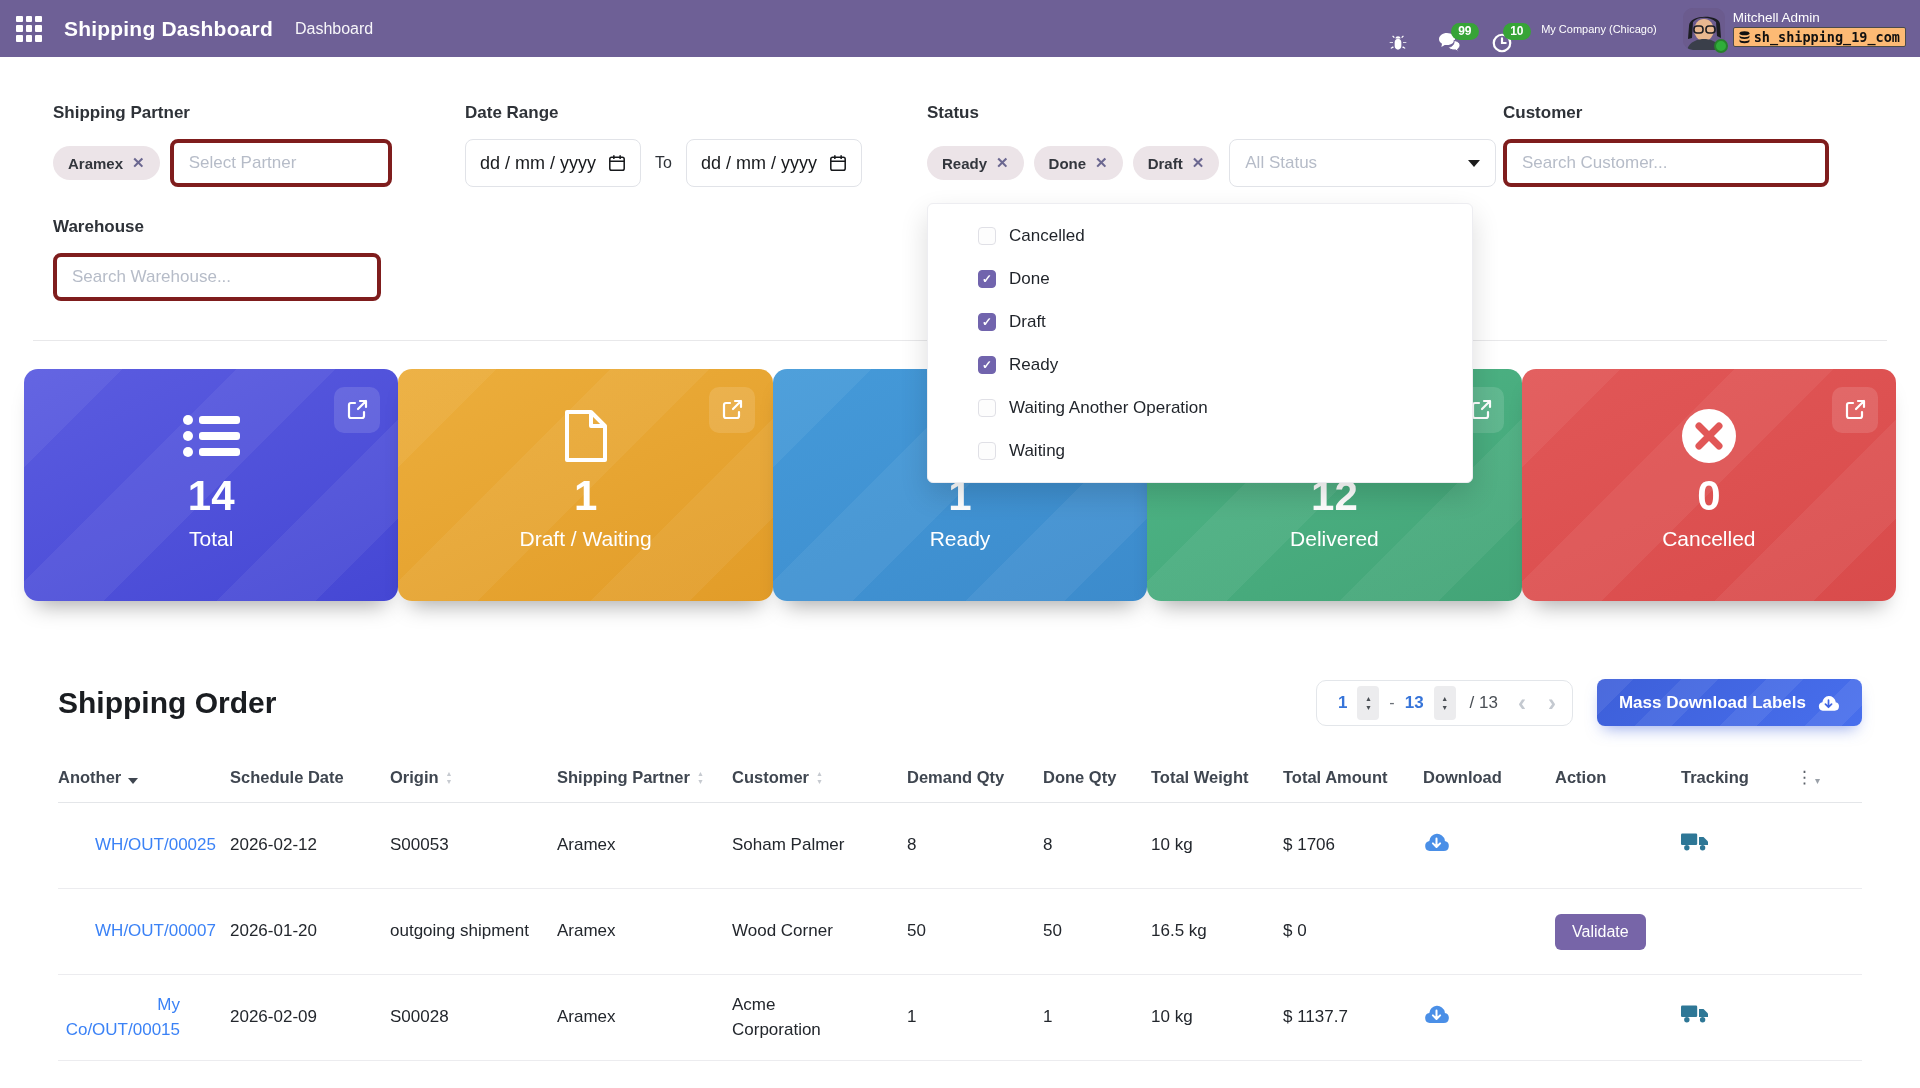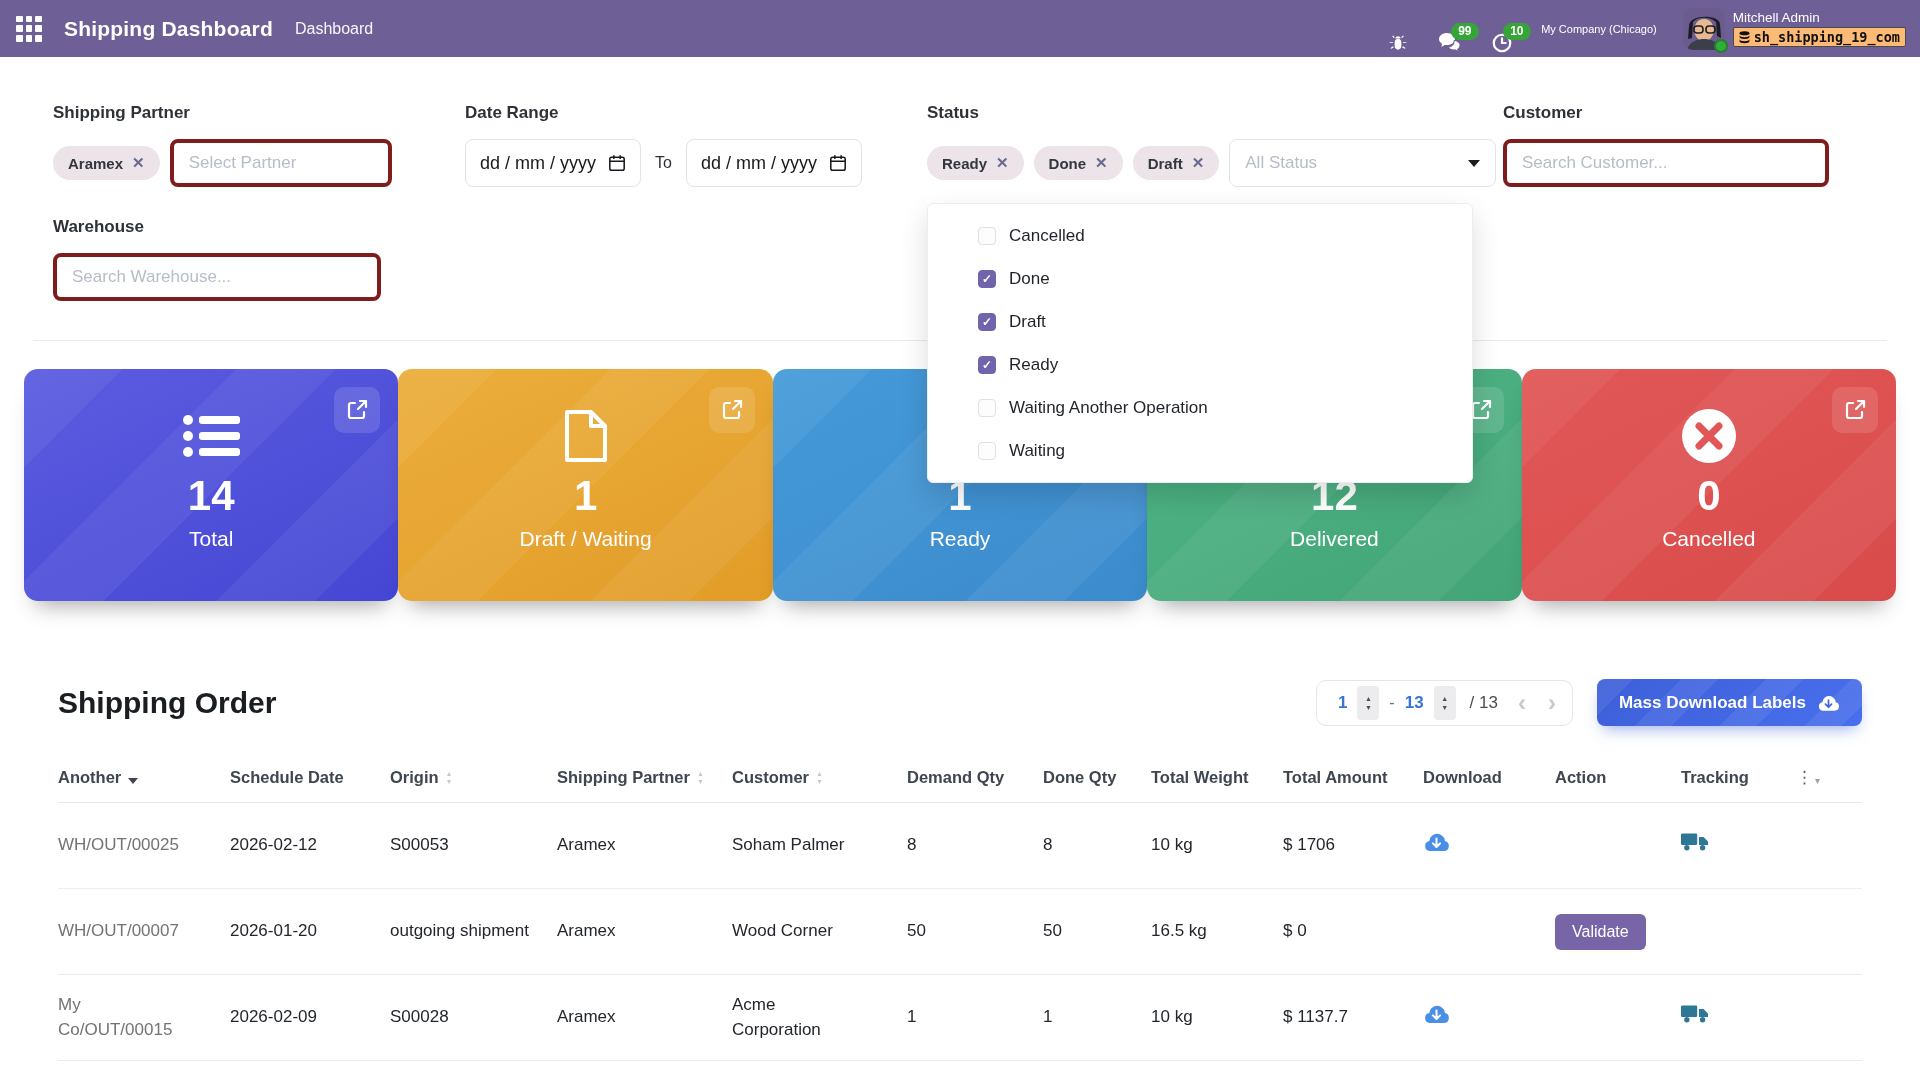--- a/index.html
+++ b/index.html
@@ -120,21 +120,21 @@
   .th .sort-single { width:0; height:0; border-left:5px solid transparent;
     border-right:5px solid transparent; border-top:6px solid #3f4650; margin-bottom:4px; }
   .sort-dbl { display:flex; flex-direction:column; gap:1px; margin-bottom:3px; }
   .sort-dbl i { font-style:normal; font-size:7px; color:#c6cad0; line-height:1; }
   .th-gear { justify-self:start; color:#5a6068; cursor:pointer; display:flex;
     align-items:flex-end; gap:2px; }
   .th-gear .dots { font-size:17px; letter-spacing:0; }
   .th-gear .dcaret { font-size:10px; color:#9aa0a8; margin-bottom:2px; }
   .t-row { border-bottom:1px solid #ececef; min-height:86px; padding:12px 0; }
   .td { font-size:17px; color:#23272d; padding-right:14px; line-height:1.45; }
-  .td-link { color:#737373; cursor:pointer; }
+  .td-link { color:#3b82f6; cursor:pointer;text-align:right; }
   .icon-btn { cursor:pointer; display:inline-flex; }
   .validate-btn { background:#7765a8; color:#fff; border:none; border-radius:6px;
     padding:9px 17px; font-size:16px; font-weight:500; cursor:pointer;
     font-family:"Liberation Sans", sans-serif; }
 </style>
 </head>
 <body>
 
 <header class="topbar">
   <div class="tb-left">

